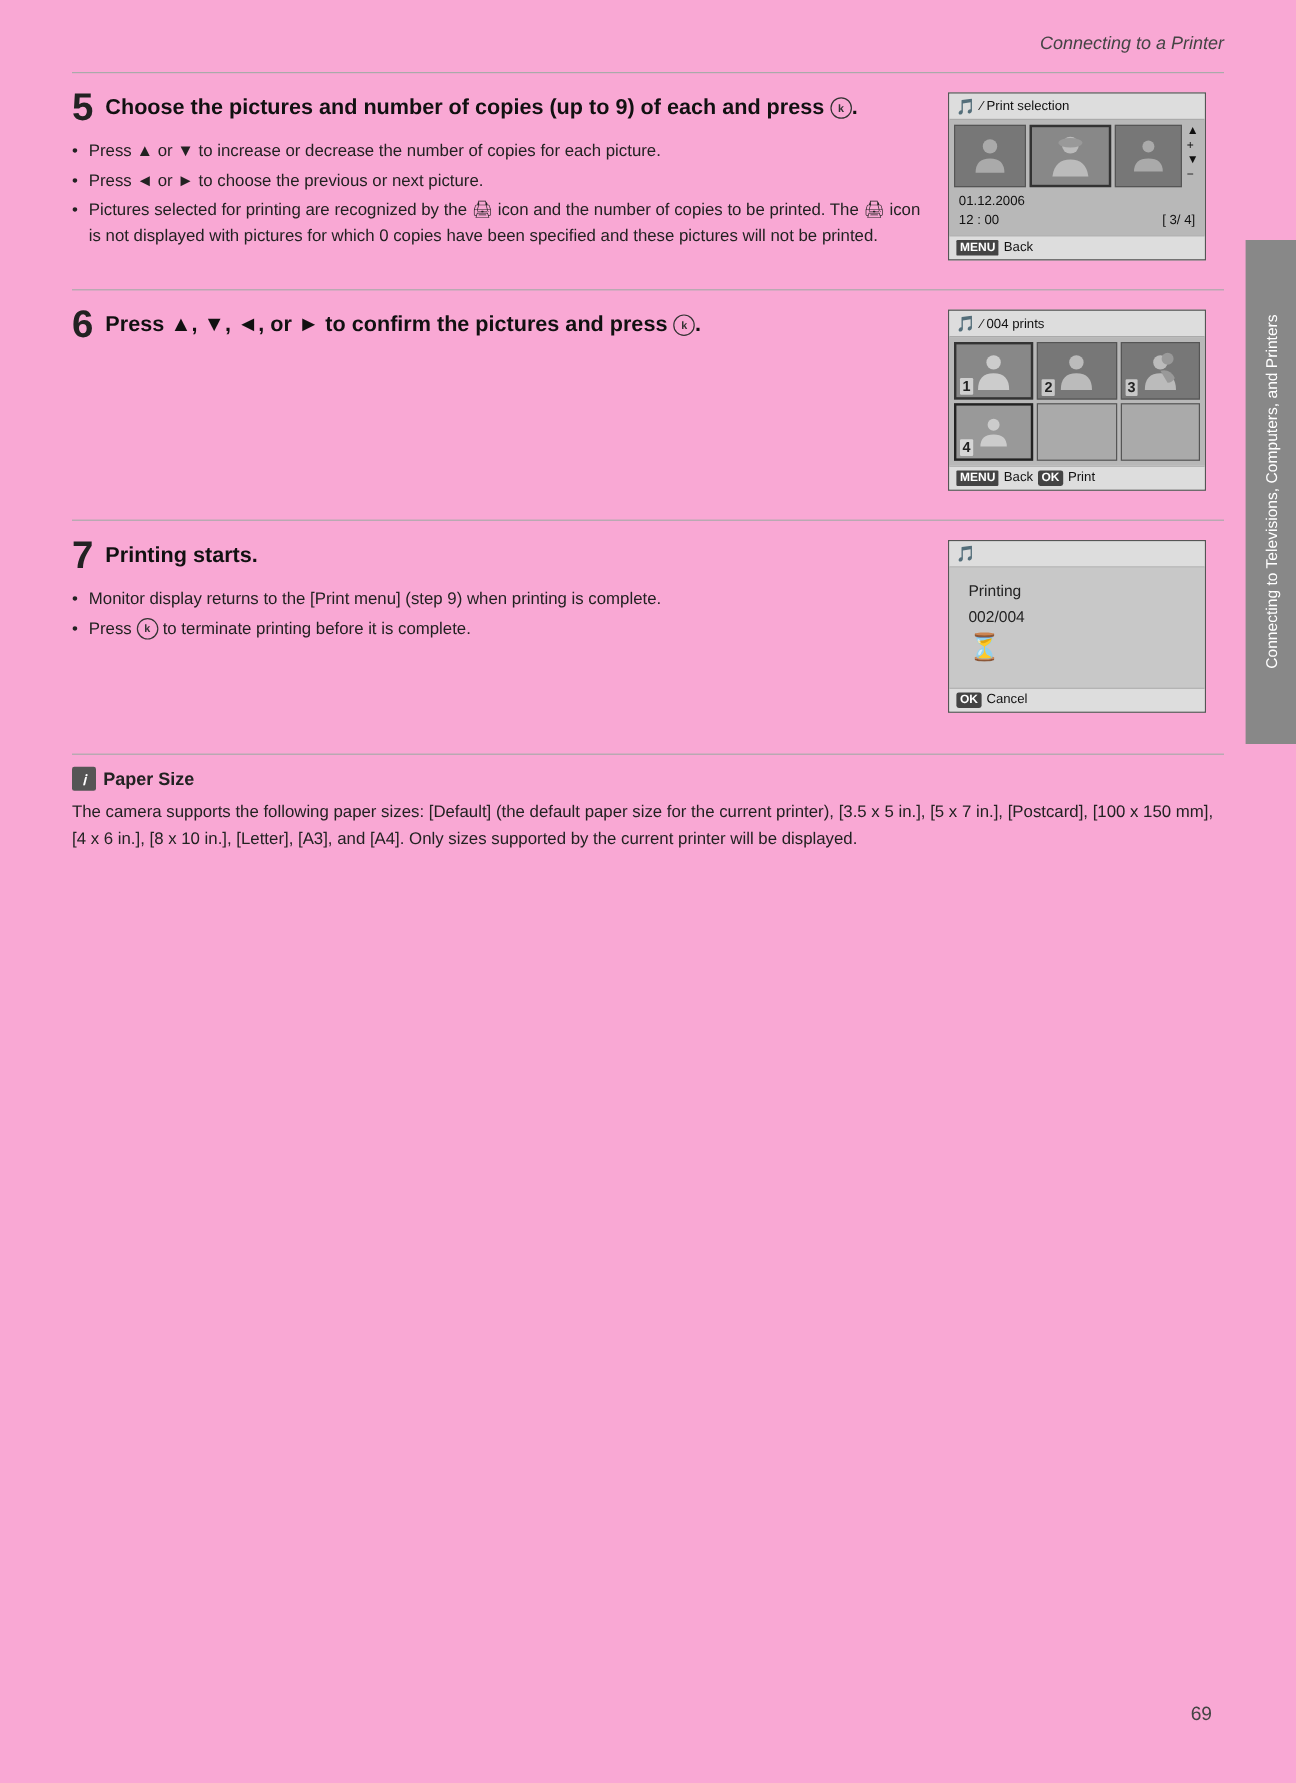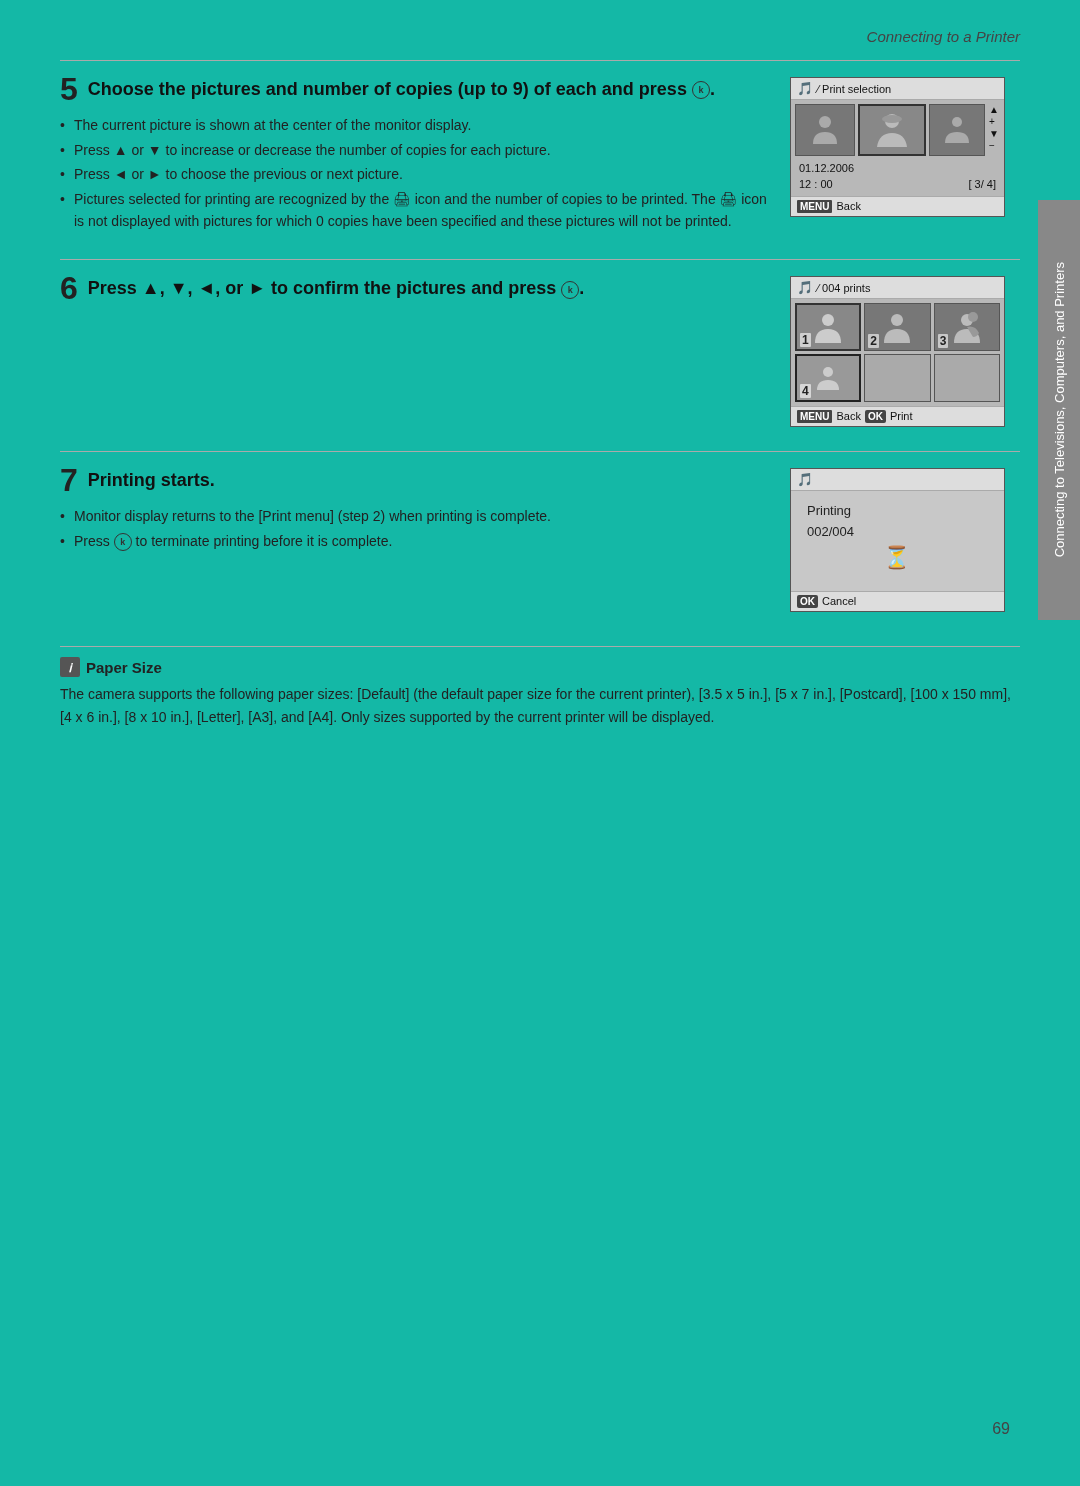--- a/index.html
+++ b/index.html
@@ -10,21 +10,21 @@
       font-family: Arial, Helvetica, sans-serif;
       font-size: 15px;
       color: #222;
       position: relative;
       overflow: hidden;
     }
 
     .page {
       width: 1080px;
       height: 1486px;
-      background: #14b8a6;
+      background: #f9a8d4;
       position: relative;
     }
 
     
     .header {
       position: absolute;
       top: 28px;
       right: 60px;
       font-size: 15px;
       color: #444;
@@ -265,21 +265,20 @@
       padding: 0 2px;
       border-radius: 1px;
     }
 
     
     .lcd-print {
       background: #c8c8c8;
       padding: 12px 16px;
       display: flex;
       flex-direction: column;
-      align-items: center;
       gap: 6px;
       min-height: 100px;
     }
 
     .lcd-print-text {
       font-size: 13px;
       color: #222;
       text-align: left;
       width: 100%;
     }
@@ -375,21 +374,20 @@
 
   <div class="content">
 
     <div class="section">
       <div class="section-left">
         <div class="step-title">
           <span class="step-number">5</span>
           Choose the pictures and number of copies (up to 9) of each and press <span class="key-ok">k</span>.
         </div>
         <ul class="bullet-list">
-          <li>The current picture is shown at the center of the monitor display.</li>
           <li>Press ▲ <span>or</span> ▼ to increase or decrease the number of copies for each picture.</li>
           <li>Press ◄ <span>or</span> ► to choose the previous or next picture.</li>
           <li>Pictures selected for printing are recognized by the 🖨 icon and the number of copies to be printed. The 🖨 icon is not displayed with pictures for which 0 copies have been specified and these pictures will not be printed.</li>
         </ul>
       </div>
       <div class="section-right">
 
         <div class="lcd-screen">
           <div class="lcd-header">
             <span style="font-size:13px;">🎵</span>
@@ -506,21 +504,21 @@
       </div>
     </div>
 
     <div class="section-7">
       <div class="section-left">
         <div class="step-title">
           <span class="step-number">7</span>
           <span>Printing starts.</span>
         </div>
         <ul class="bullet-list">
-          <li>Monitor display returns to the [Print menu] (step 2) when printing is complete.</li>
+          <li>Monitor display returns to the [Print menu] (step 9) when printing is complete.</li>
           <li>Press <span class="key-ok">k</span> to terminate printing before it is complete.</li>
         </ul>
       </div>
       <div class="section-right">
 
         <div class="lcd-screen">
           <div class="lcd-header" style="padding: 3px 6px;">
             <span style="font-size:13px;">🎵</span>
           </div>
           <div class="lcd-print">

